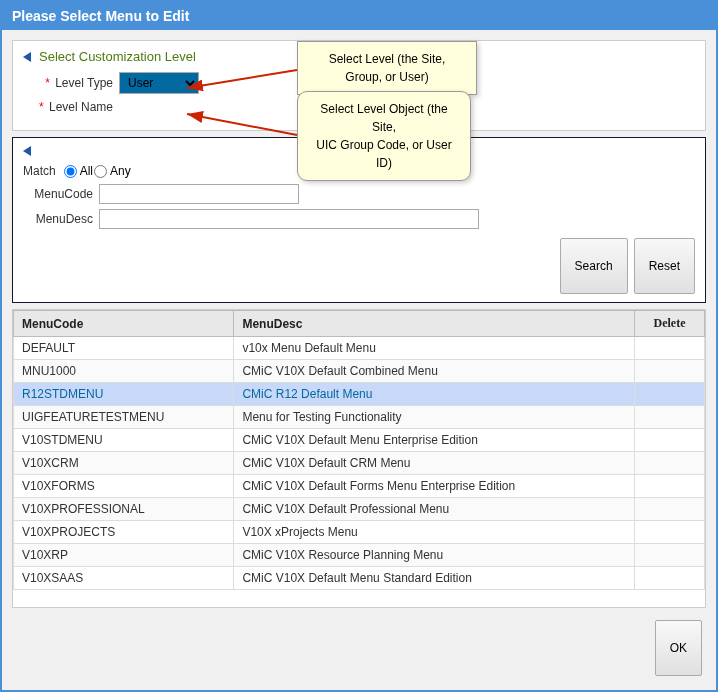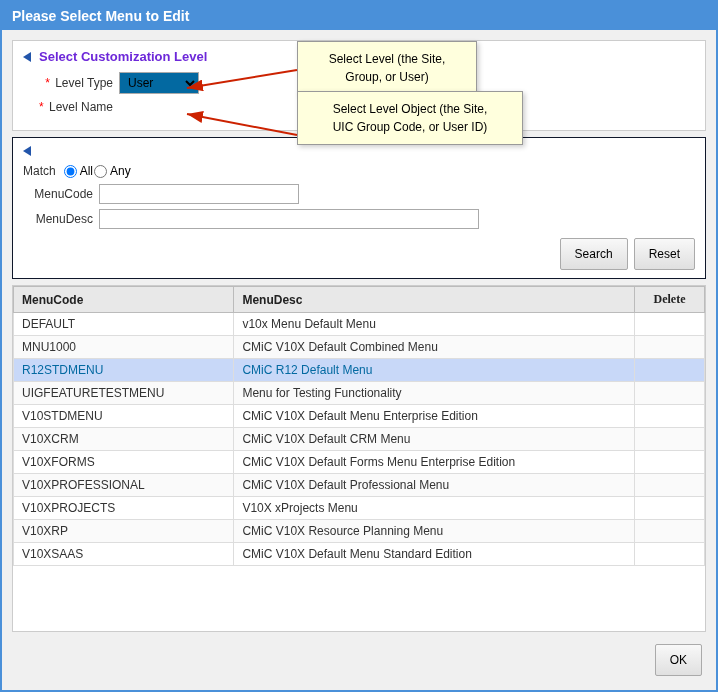--- a/index.html
+++ b/index.html
@@ -35,23 +35,23 @@
 
     
     .cust-level-panel {
       background: white;
       border: 1px solid #ccc;
       padding: 8px 10px 10px;
       position: relative;
     }
 
     .panel-header {
-      color: #6d28d9;
+      color: #4d7c0f;
       font-size: 13px;
-      font-weight: bold;
+      font-weight: normal;
       margin-bottom: 8px;
       display: flex;
       align-items: center;
       gap: 4px;
     }
 
     .triangle-icon {
       width: 0;
       height: 0;
       border-top: 5px solid transparent;
@@ -155,21 +155,21 @@
     }
 
     .button-row {
       display: flex;
       justify-content: flex-end;
       gap: 6px;
       padding: 4px 0 0;
     }
 
     .btn {
-      padding: 8px 14px;
+      padding: 20px 14px;
       font-size: 12px;
       border: 1px solid #aaa;
       background: linear-gradient(to bottom, #f8f8f8, #e0e0e0);
       cursor: pointer;
       border-radius: 2px;
     }
 
     
     .results-container {
       flex: 1;
@@ -295,21 +295,21 @@
           </span>
         </div>
       </div>
 
       <div style="position:relative; height:0; width:100%;">
 
         <div class="callout-box" style="left:285px; top:-90px; width:180px;">
           Select Level (the Site,<br>Group, or User)
         </div>
 
-        <div class="callout-box" style="left:285px; top:-40px; width:226px;">
+        <div class="callout-box" style="left:285px; top:-40px; width:174px;border-radius:10px;">
           Select Level Object (the Site,<br>UIC Group Code, or User ID)
         </div>
       </div>
 
       <svg class="arrows-svg" style="position:absolute; top:0; left:0; width:100%; height:180px; pointer-events:none; z-index:20; overflow:visible;">
 
         <defs>
           <marker id="arrowhead1" markerWidth="8" markerHeight="6" refX="8" refY="3" orient="auto">
             <polygon points="0 0, 8 3, 0 6" fill="#cc2200"></polygon>
           </marker>

